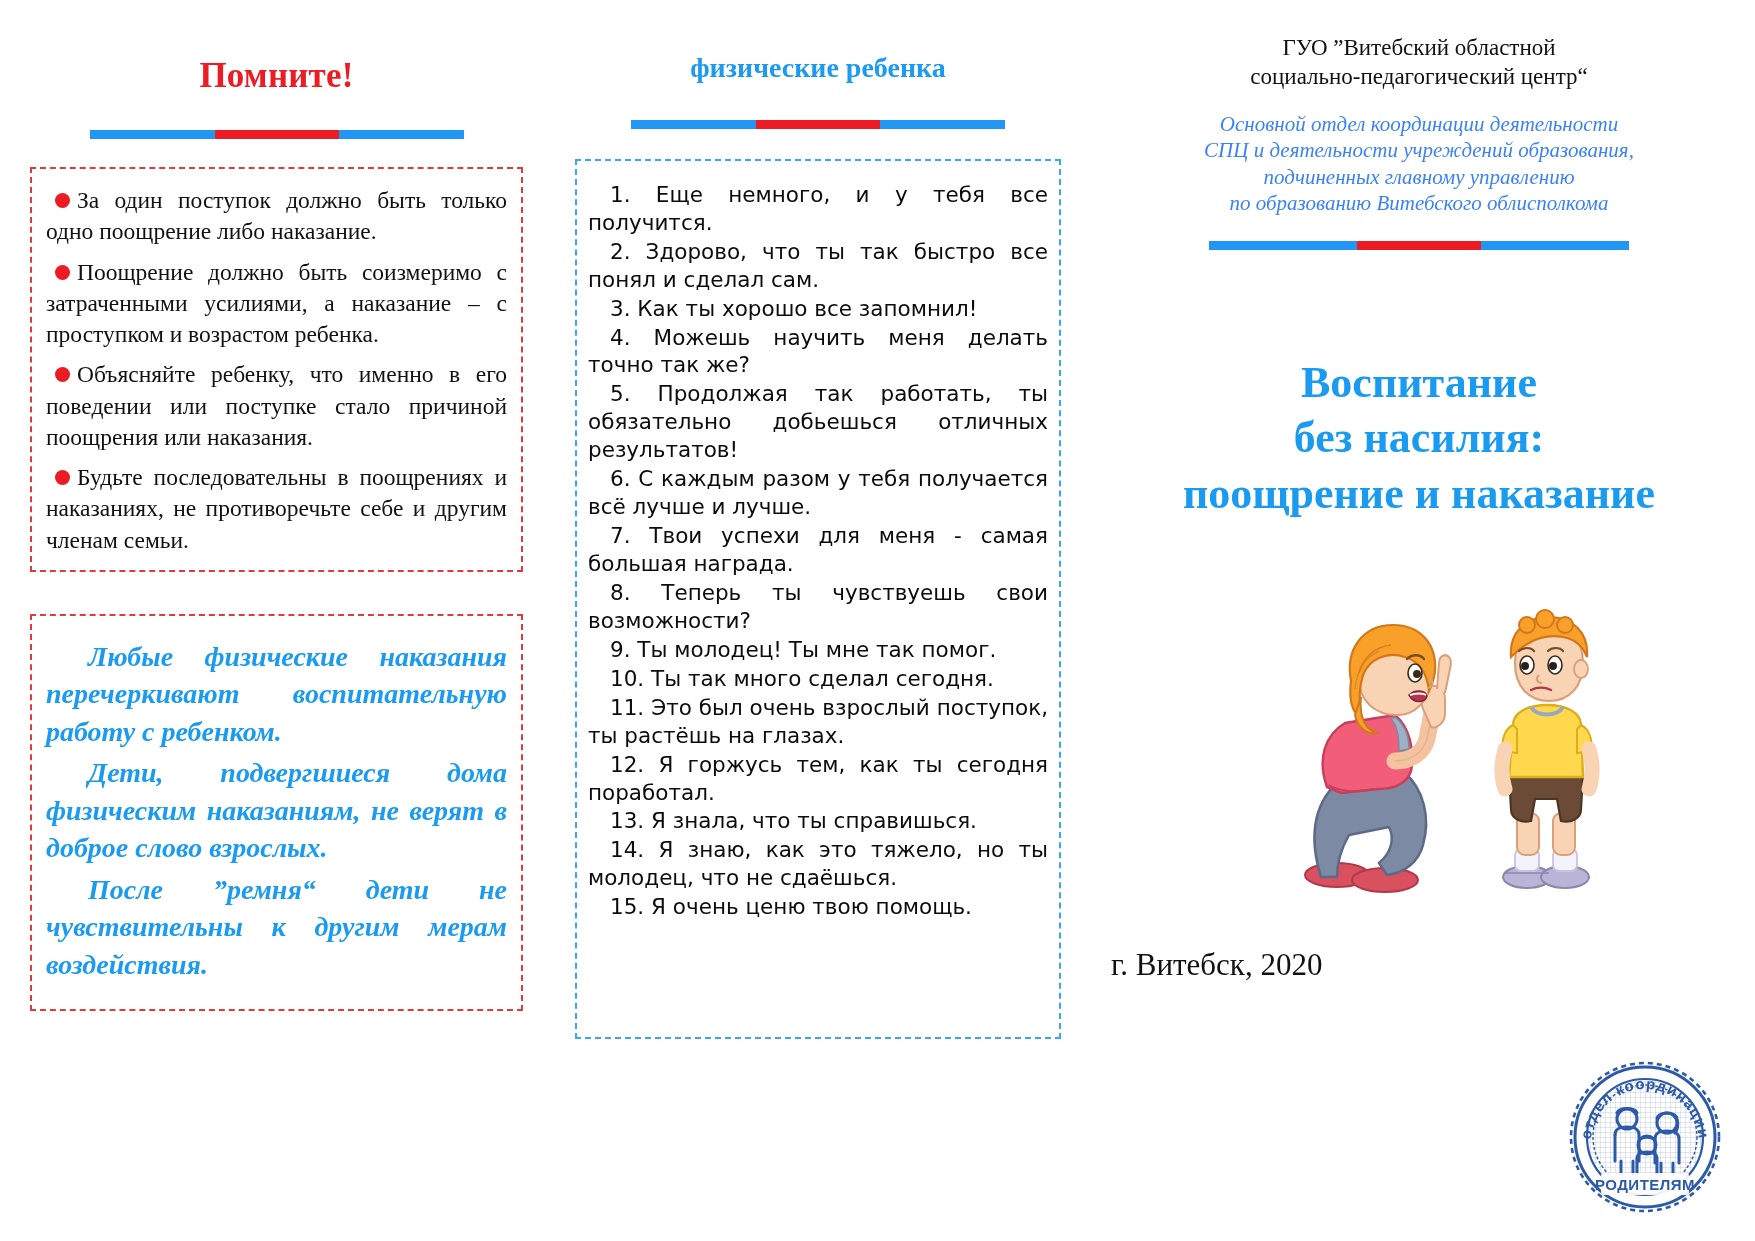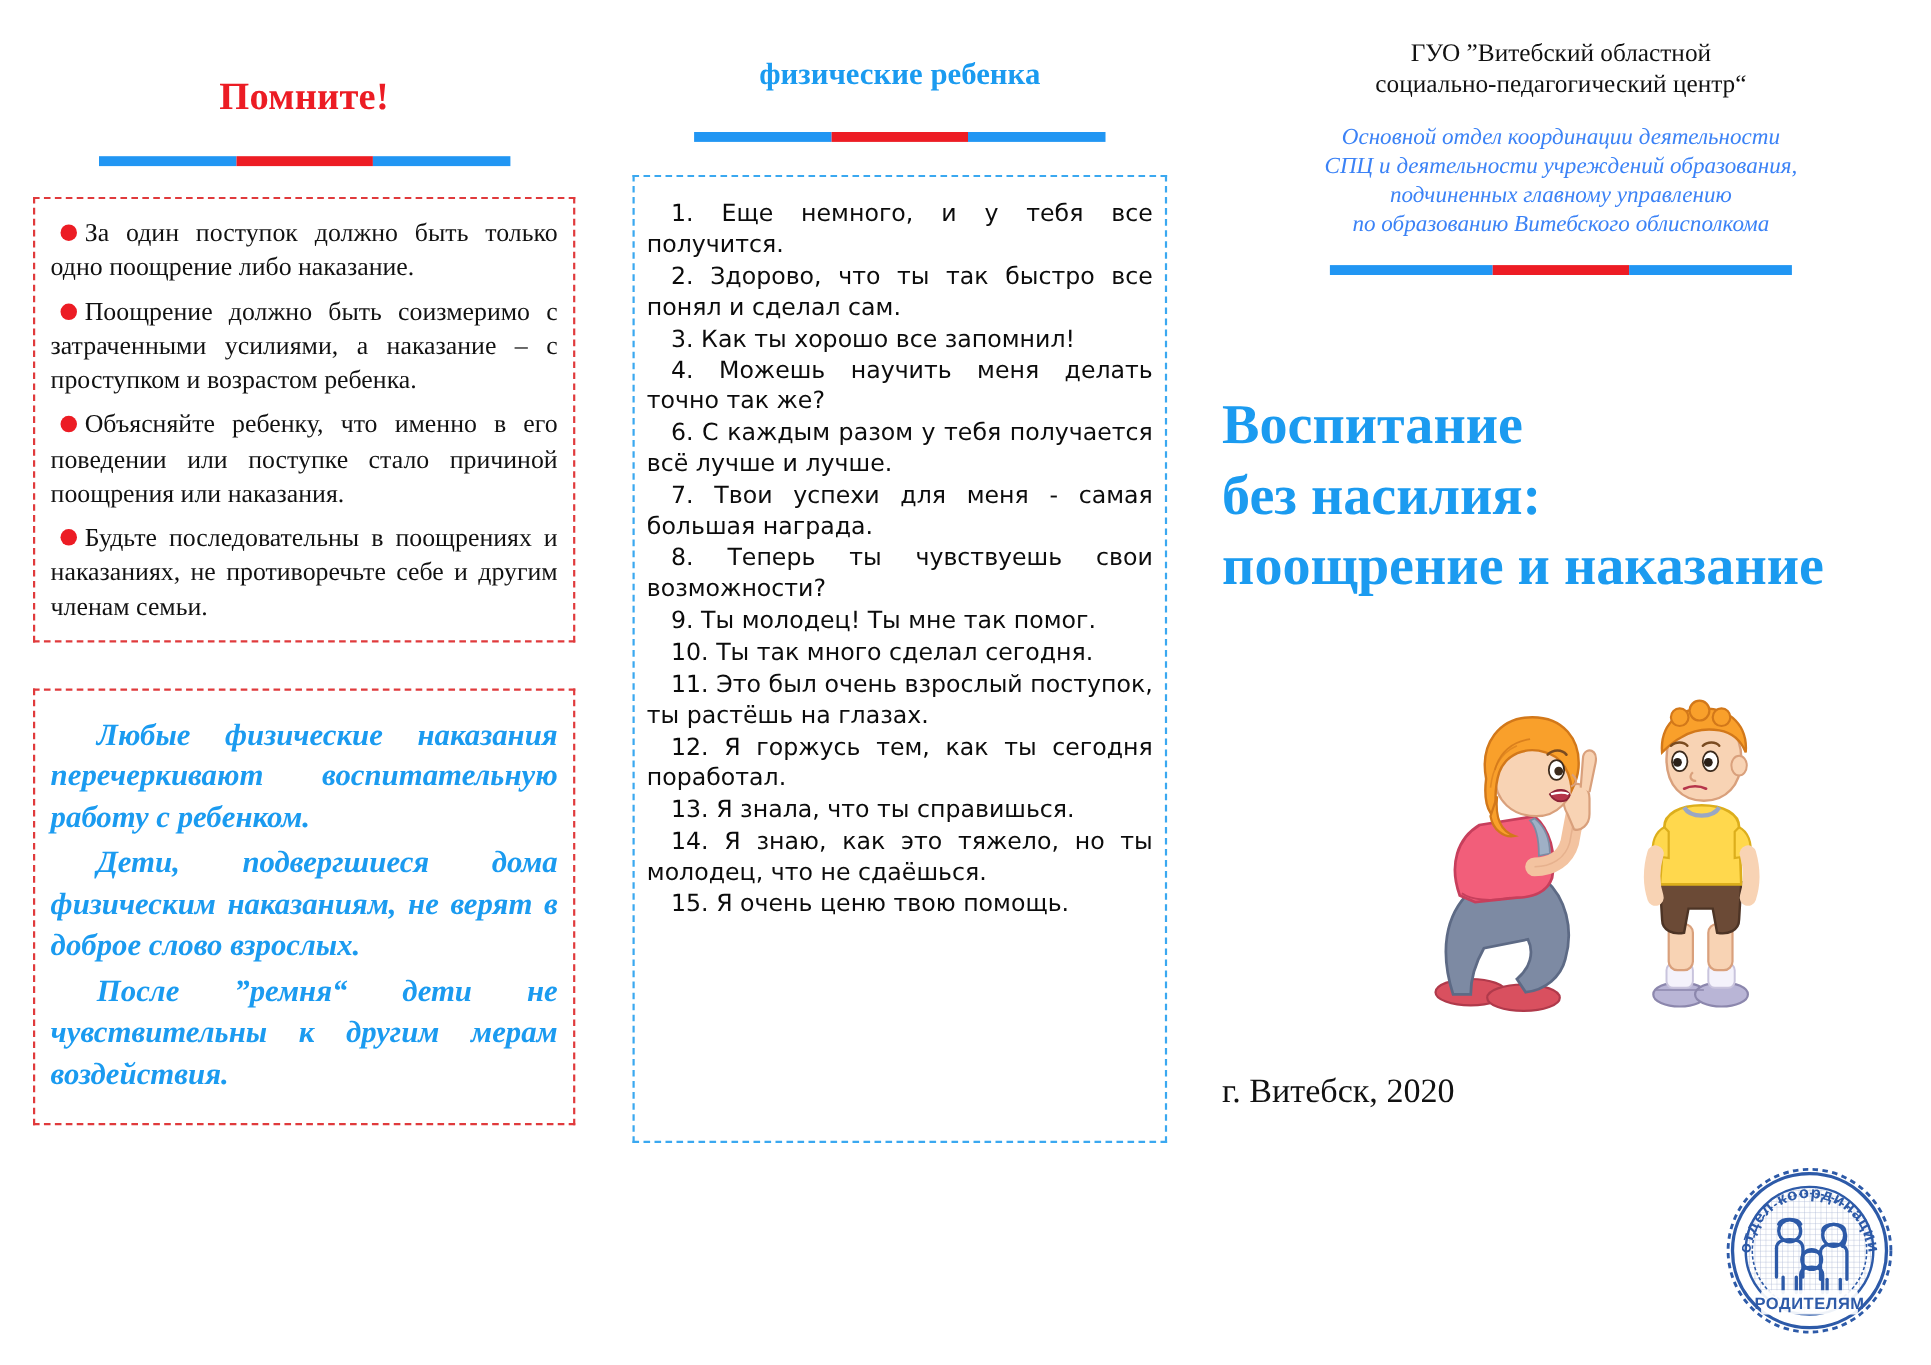--- a/index.html
+++ b/index.html
@@ -20,21 +20,21 @@
     width: 1755px;
     height: 1241px;
     box-sizing: border-box;
   }
 
   
   .panel {
     box-sizing: border-box;
     position: relative;
   }
-  .panel-left   { width: 553px; padding: 16px 30px; }
+  .panel-left   { width: 553px; padding: 4px 30px; }
   .panel-middle { width: 530px; padding: 0 22px; }
   .panel-right  { width: 672px; padding: 0 28px; }
 
   
   .heading-red {
     color: #ec1c24;
     font-weight: bold;
     font-size: 35px;
     text-align: center;
     margin: 52px 0 0 0;
@@ -135,22 +135,23 @@
     font-size: 21px;
     line-height: 1.26;
     font-style: italic;
     text-align: center;
     color: #3b82f6;
     margin: 20px 0 0 0;
   }
   .main-title {
     color: #1b9bf0;
     font-weight: bold;
-    font-size: 51px;
+    font-size: 44px;
     line-height: 1.26;
+    text-align: center;
     margin: 105px 0 0 0;
   }
 
   .illustration {
     margin: 56px auto 0 auto;
     width: 420px;
     height: 330px;
     position: relative;
   }
   .illustration svg { display: block; width: 100%; height: 100%; }
@@ -230,20 +231,24 @@
         <span class="num">2.</span>
         <span>Здорово, что ты так быстро все понял и сделал сам.</span>
       </p>
       <p class="praise-p">
         <span class="num">3.</span>
         <span>Как ты хорошо все запомнил!</span>
       </p>
       <p class="praise-p">
         <span class="num">4.</span>
         <span>Можешь научить меня делать точно так же?</span>
+      </p>
+      <p class="praise-p">
+        <span class="num">5.</span>
+        <span>Продолжая так работать, ты обязательно добьешься отличных результатов!</span>
       </p>
       <p class="praise-p">
         <span class="num">6.</span>
         <span>С каждым разом у тебя получается всё лучше и лучше.</span>
       </p>
       <p class="praise-p">
         <span class="num">7.</span>
         <span>Твои успехи для меня - самая большая награда.</span>
       </p>
       <p class="praise-p">

